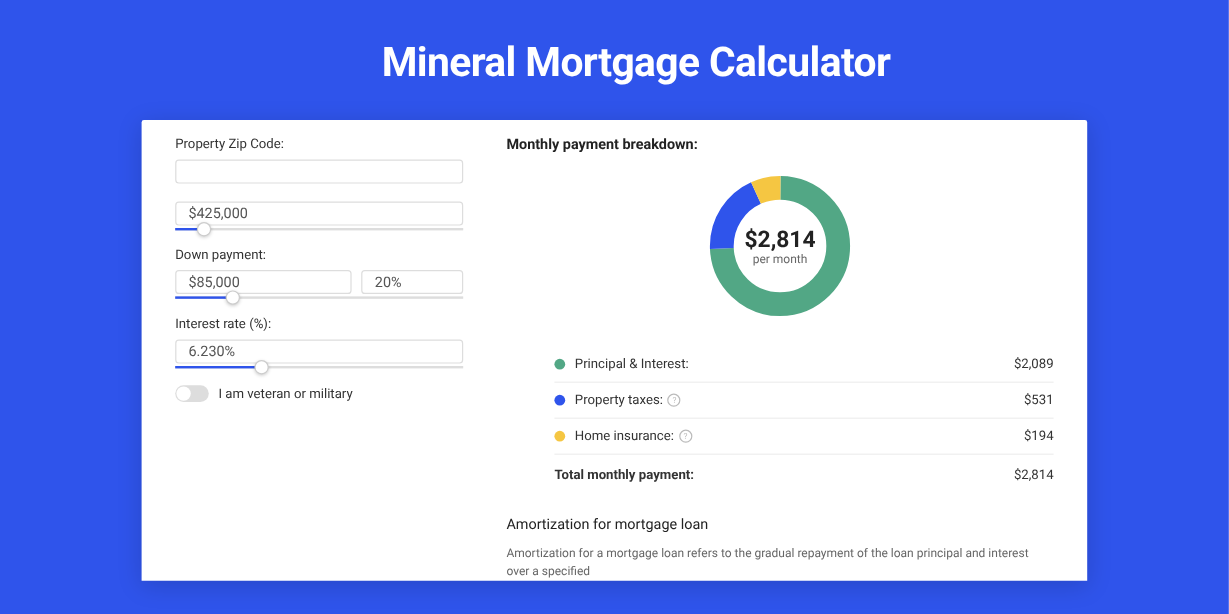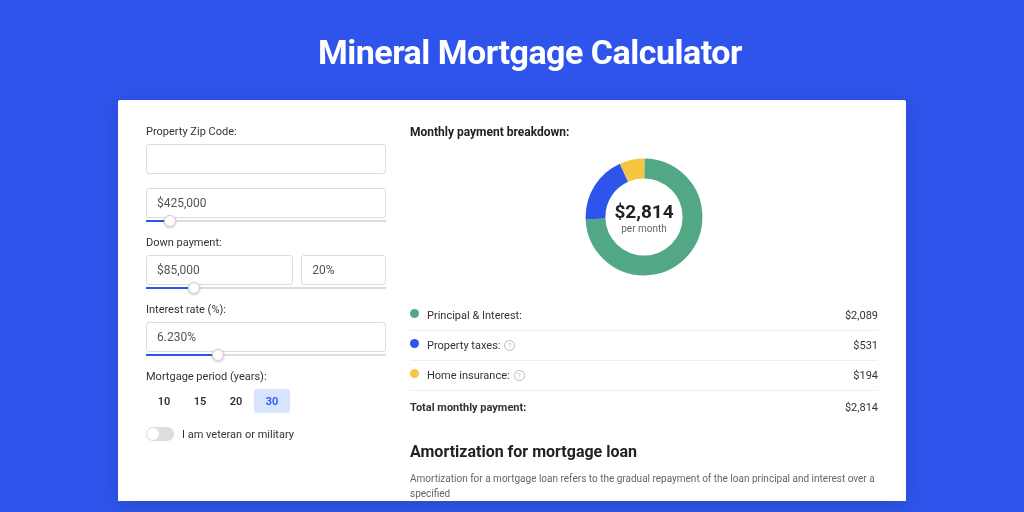--- a/index.html
+++ b/index.html
@@ -1,22 +1,22 @@
 <!DOCTYPE html>
 <html><head>
 <meta charset="utf-8">
 <style>
   * { margin: 0; padding: 0; box-sizing: border-box; font-family: -apple-system, BlinkMacSystemFont, "Segoe UI", Roboto, Helvetica, Arial, sans-serif; }
   body { background: #2f54eb; width: 1024px; height: 512px; overflow: hidden; }
   .title { color: #fff; text-align: center; font-size: 34px; font-weight: 700; padding: 32px 0 28px; letter-spacing: -0.5px; margin-left: 36px; }
-  .card { background: #fff; width: 788px; margin: 0 auto; border-radius: 2px 2px 0 0; padding: 25px 28px 0; display: flex; gap: 24px; box-shadow: 0 4px 20px rgba(0,0,0,0.15); }
+  .card { background: #fff; width: 788px; margin: 0 auto; border-radius: 2px 2px 0 0; padding: 13px 28px 0; display: flex; gap: 36px; box-shadow: 0 4px 20px rgba(0,0,0,0.15); }
   .left { width: 240px; flex-shrink: 0; }
   .right { flex: 1; }
   .field-label { font-size: 11px; color: #333; margin-bottom: 6px; display: block; }
-  .text-input { width: 100%; height: 30px; border: 1px solid #ddd; border-radius: 3px; padding: 0 10px; font-size: 12px; color: #555; }
+  .text-input { width: 100%; height: 20px; border: 1px solid #ddd; border-radius: 3px; padding: 0 10px; font-size: 12px; color: #555; }
   .field-group { margin-bottom: 14px; }
   .slider-track { position: relative; height: 2px; background: #ddd; margin-top: 2px; }
   .slider-fill { position: absolute; height: 2px; background: #2f54eb; left: 0; top: 0; }
   .slider-thumb { position: absolute; width: 12px; height: 12px; background: #fff; border: 1px solid #ccc; border-radius: 50%; top: -5px; box-shadow: 0 1px 3px rgba(0,0,0,0.2); transform: translateX(-50%); cursor: pointer; }
   .row { display: flex; gap: 8px; }
   .row .text-input:first-child { flex: 2; }
   .row .text-input:last-child { flex: 1; }
   .periods { display: flex; gap: 0; }
   .period-btn { width: 36px; height: 24px; border: none; background: transparent; font-size: 11px; font-weight: 600; color: #333; cursor: pointer; border-radius: 3px; }
   .period-btn.active { background: #d6e4ff; color: #2f54eb; }
@@ -24,27 +24,27 @@
   .toggle { width: 28px; height: 14px; background: #ddd; border-radius: 7px; position: relative; cursor: pointer; }
   .toggle-knob { width: 12px; height: 12px; background: #fff; border-radius: 50%; position: absolute; left: 1px; top: 1px; }
   .toggle-label { font-size: 11px; color: #333; }
   .section-title { font-size: 12px; font-weight: 700; color: #222; margin-bottom: 14px; }
   .donut-wrap { display: flex; justify-content: center; margin-bottom: 20px; }
   .donut { position: relative; width: 128px; height: 128px; }
   .donut svg { width: 128px; height: 128px; }
   .donut-center { position: absolute; left: 0; top: 0; width: 100%; height: 100%; display: flex; flex-direction: column; align-items: center; justify-content: center; }
   .donut-amount { font-size: 19px; font-weight: 700; color: #222; }
   .donut-sub { font-size: 10px; color: #666; }
-  .legend-row, .total-row { display: flex; align-items: flex-start; padding: 8px 0; border-bottom: 1px solid #eee; font-size: 11px; color: #333; }
+  .legend-row, .total-row { display: flex; align-items: center; padding: 8px 0; border-bottom: 1px solid #eee; font-size: 11px; color: #333; margin-left: 40px; }
   .legend-dot { width: 9px; height: 9px; border-radius: 50%; margin-right: 8px; flex-shrink: 0; }
   .legend-label { display: flex; align-items: center; gap: 4px; }
   .legend-val { margin-left: auto; font-weight: 400; }
   .info-icon { width: 11px; height: 11px; border: 1px solid #bbb; border-radius: 50%; display: inline-flex; align-items: center; justify-content: center; font-size: 7px; color: #bbb; cursor: pointer; }
   .total-row { font-weight: 700; border-bottom: none; padding: 10px 0 16px; }
-  .amort-title { font-size: 16px; font-weight: 700; color: #222; margin-top: 12px; margin-bottom: 10px; }
+  .amort-title { font-size: 12px; font-weight: 400; color: #222; margin-top: 12px; margin-bottom: 10px; }
   .amort-text { font-size: 10px; color: #666; line-height: 1.5; }
 </style>
 </head>
 <body>
 
 <h1 class="title">Mineral Mortgage Calculator</h1>
 
 <div class="card">
   <div class="left">
 
@@ -75,29 +75,20 @@
 
     <div class="field-group">
       <label class="field-label">Interest rate (%):</label>
       <input class="text-input" value="6.230%" style="">
       <div class="slider-track">
         <div class="slider-fill" style="width:30%"></div>
         <div class="slider-thumb" style="left:30%"></div>
       </div>
     </div>
 
-    <div class="field-group">
-      <label class="field-label">Mortgage period (years):</label>
-      <div class="periods">
-          <button class="period-btn">10</button>
-          <button class="period-btn">15</button>
-          <button class="period-btn">20</button>
-          <button class="period-btn active">30</button>
-        </div>
-    </div>
 
     <div class="toggle-row">
       <div class="toggle">
         <div class="toggle-knob"></div>
       </div>
       <span class="toggle-label">I am veteran or military</span>
     </div>
 
   </div>
 

